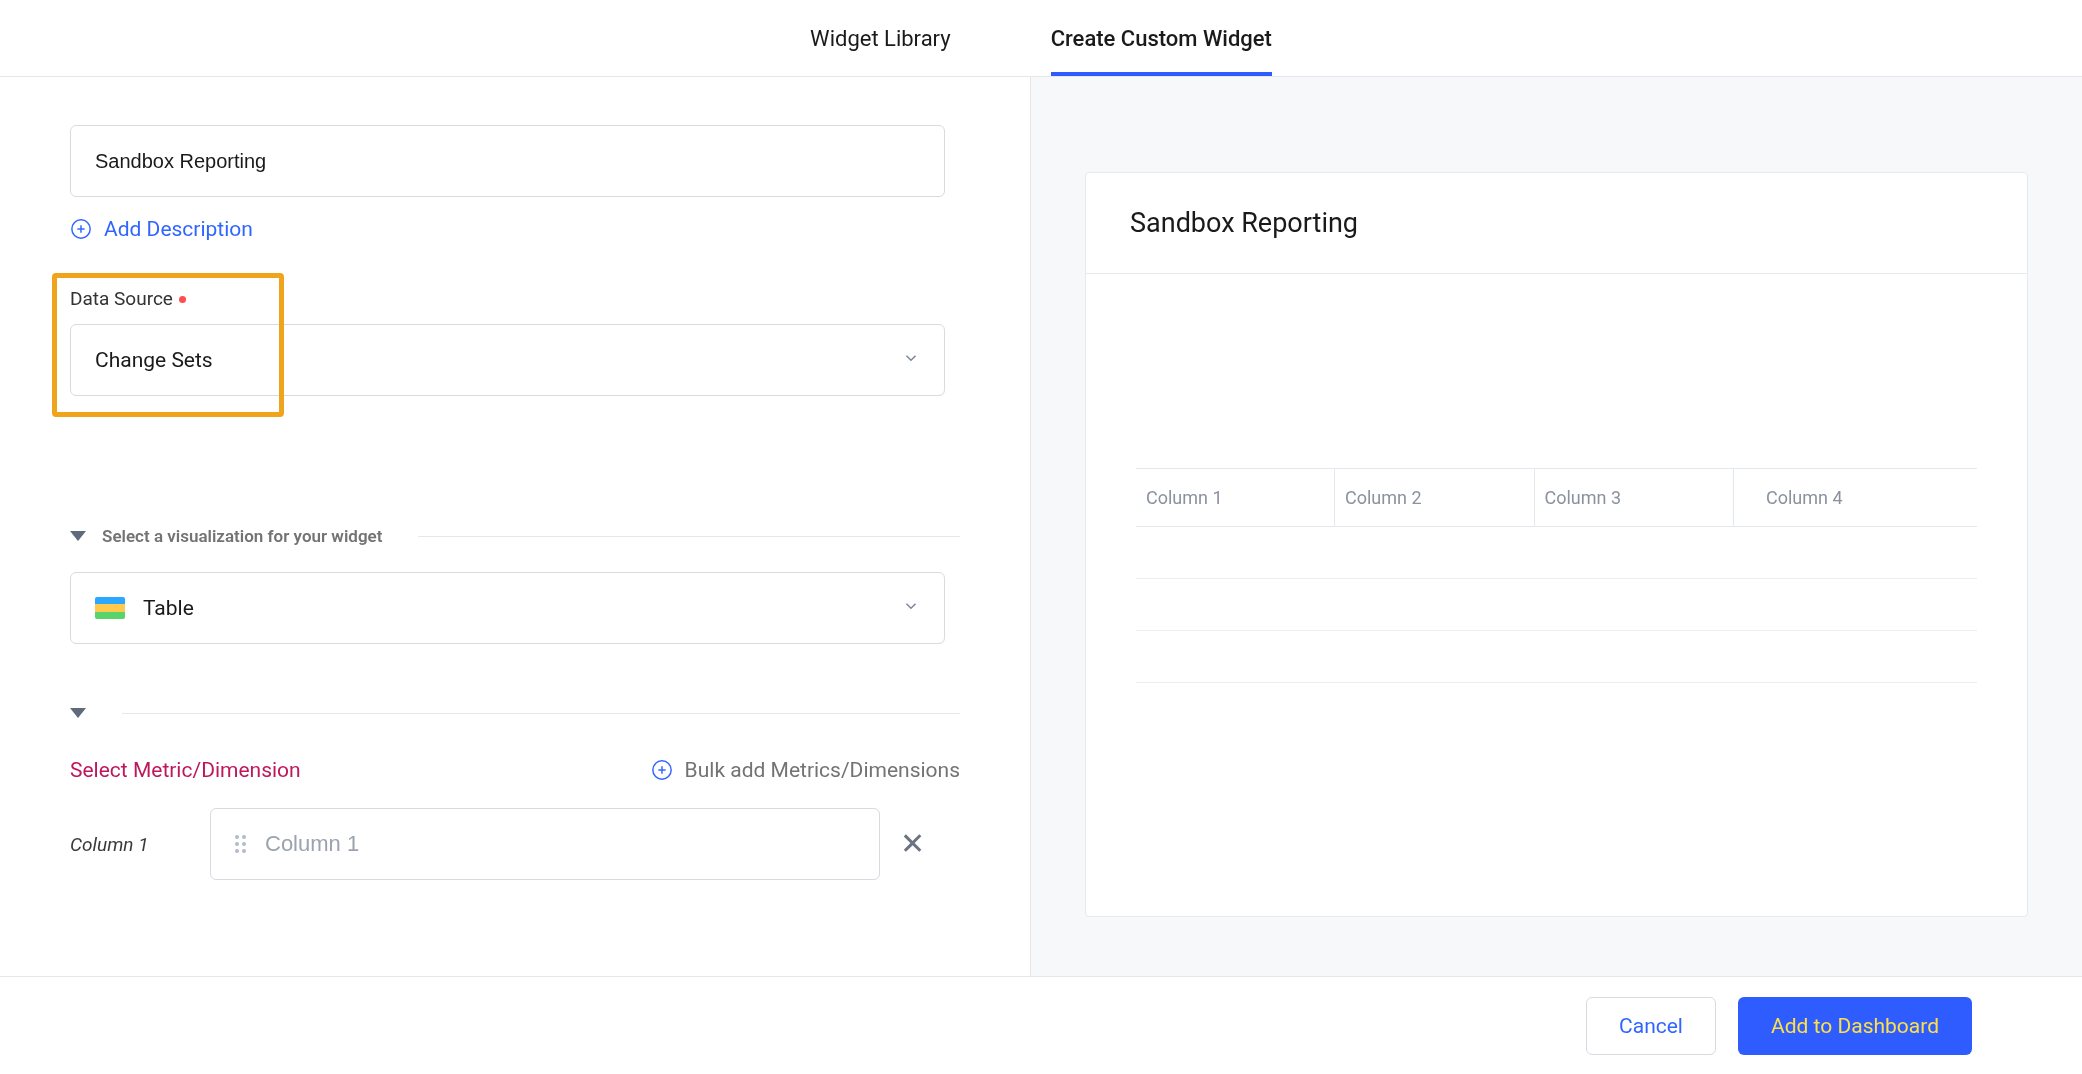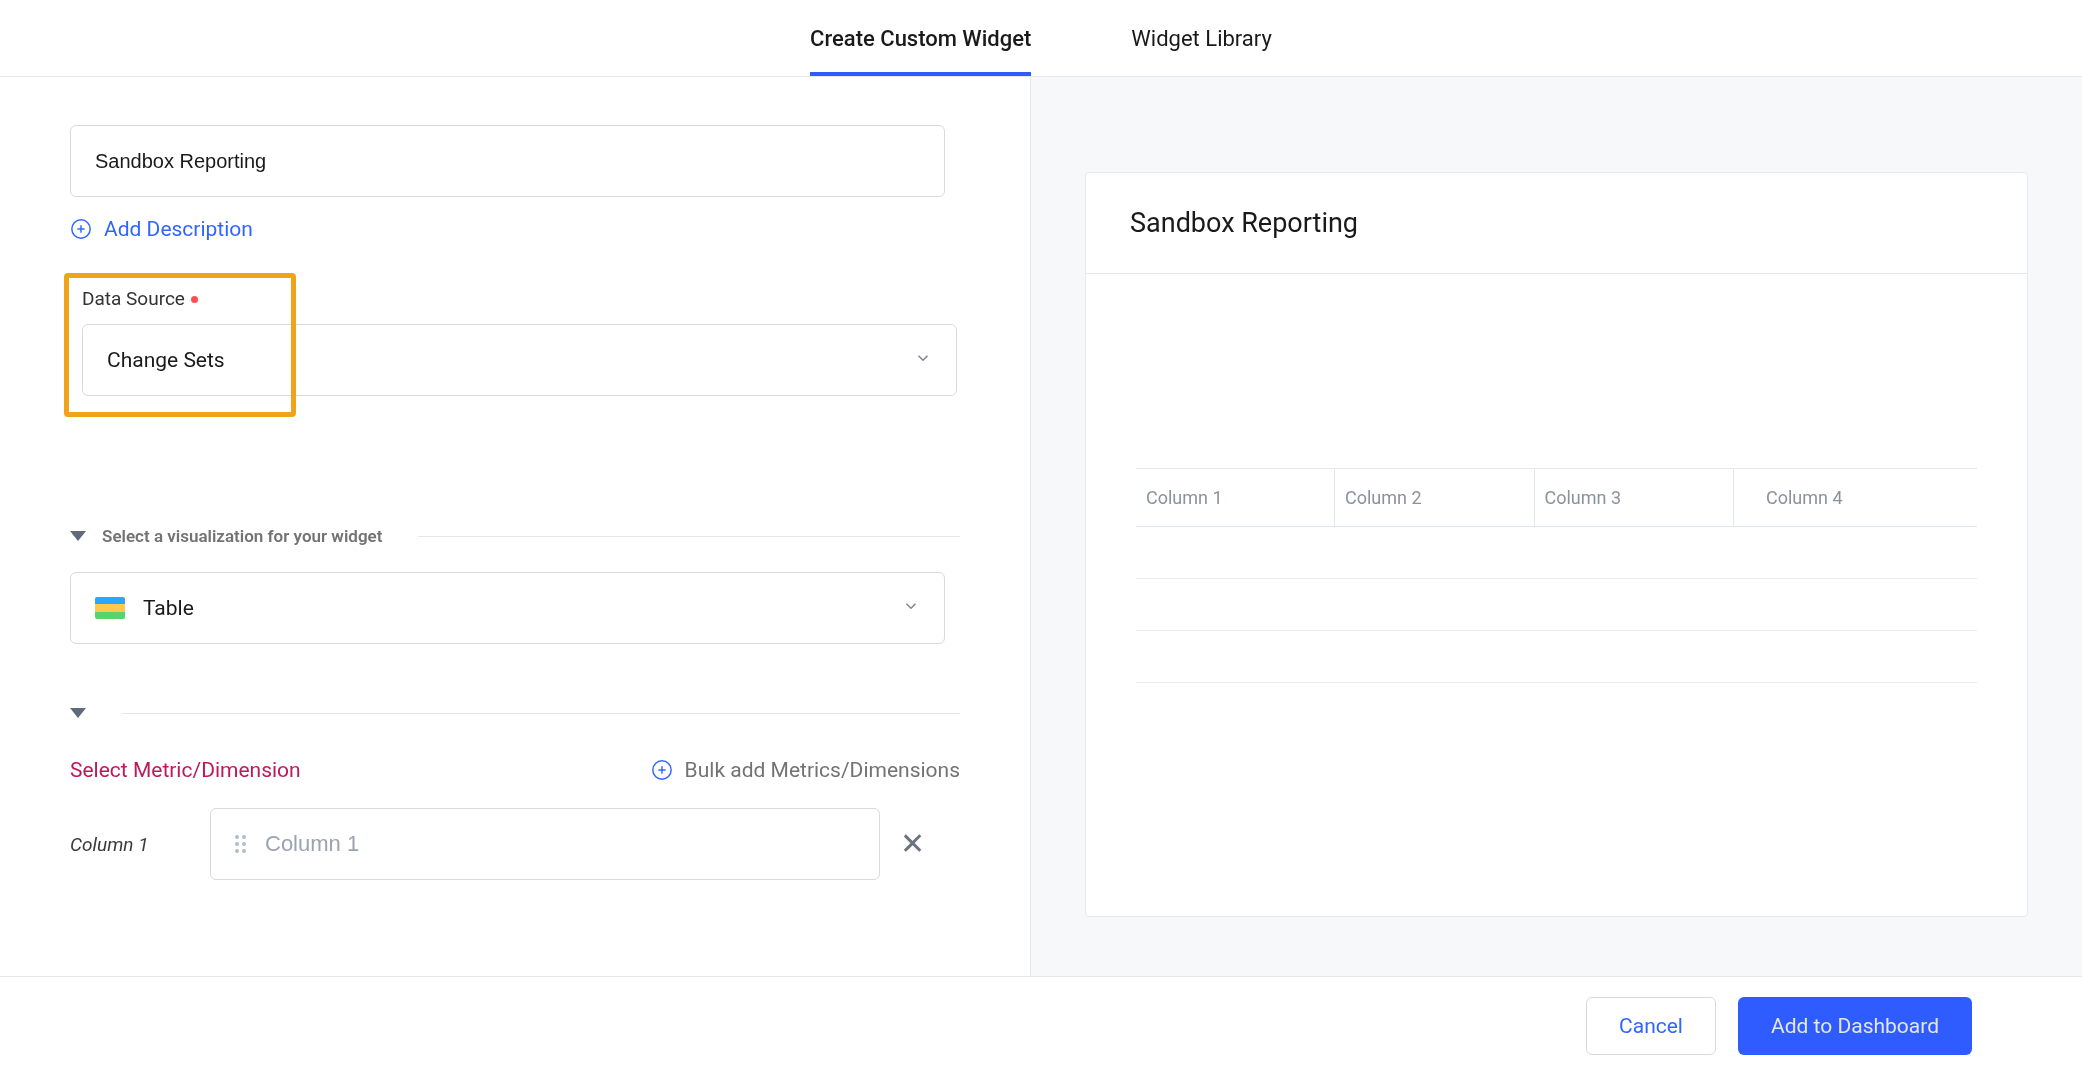--- a/index.html
+++ b/index.html
@@ -285,41 +285,41 @@
       align-items: center;
       border: 1px solid transparent;
     }
     .btn-secondary {
       background: #fff;
       border-color: #d7dbe0;
       color: #3066ff;
     }
     .btn-primary {
       background: #2f5cff;
-      color: #e5e5e5;
+      color: #fde047;
     }
     
     .annotation-highlight {
       position: absolute;
       border: 5px solid #f0a41b;
       border-radius: 4px;
       pointer-events: none;
     }
   </style>
 </head>
 <body>
 
 <div class="page">
 
   <div class="tabs-bar">
+    <div class="tab">
+      <span>Widget Library</span>
+    </div>
     <div class="tab active">
       <span>Create Custom Widget</span>
-    </div>
-    <div class="tab">
-      <span>Widget Library</span>
     </div>
   </div>
 
   <div class="body-area">
 
     <div class="left-pane" style="position:relative;">
 
       <div class="text-input">
         <input type="text" value="Sandbox Reporting" style="">
       </div>
@@ -327,21 +327,21 @@
         <span class="plus-circle-icon">
           <svg viewBox="0 0 24 24" width="22" height="22" fill="none" stroke="#3066ff" stroke-width="1.6">
             <circle cx="12" cy="12" r="10"></circle>
               <line x1="12" y1="8" x2="12" y2="16"></line>
               <line x1="8" y1="12" x2="16" y2="12"></line>
           </svg>
         </span>
         <span>Add Description</span>
       </div>
 
-      <div style="margin-top:46px; position:relative;margin-left:12px;">
+      <div style="margin-top:46px; position:relative;">
         <label class="field-label">
           <span>Data Source</span><span class="req-dot"></span>
         </label>
         <div class="select-box" style="margin-top:0;">
           <span class="select-value">Change Sets</span>
           <span class="chevron-icon">
             <svg width="18" height="18" viewBox="0 0 24 24" fill="none" stroke-width="2">
                 <polyline points="6 9 12 15 18 9"></polyline>
               </svg>
           </span>

